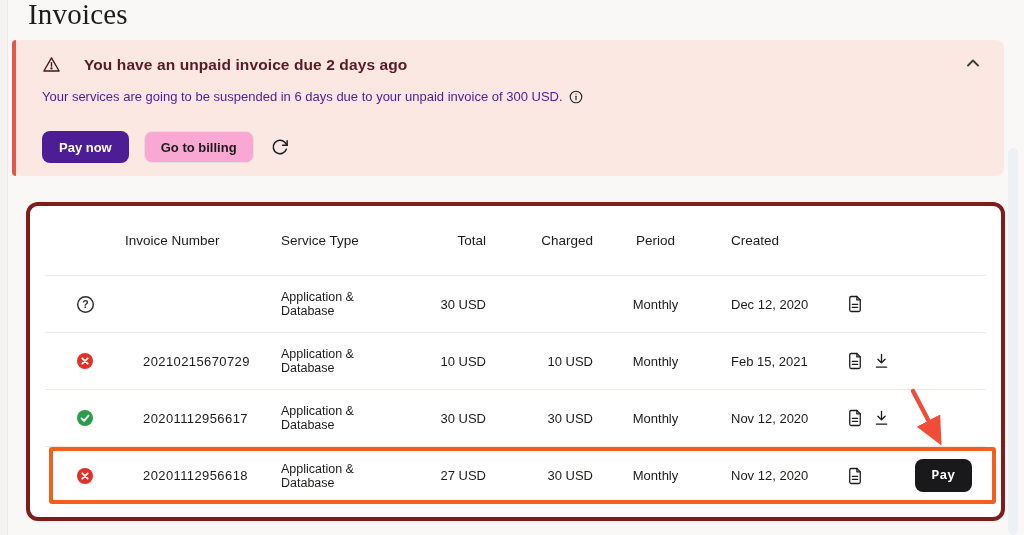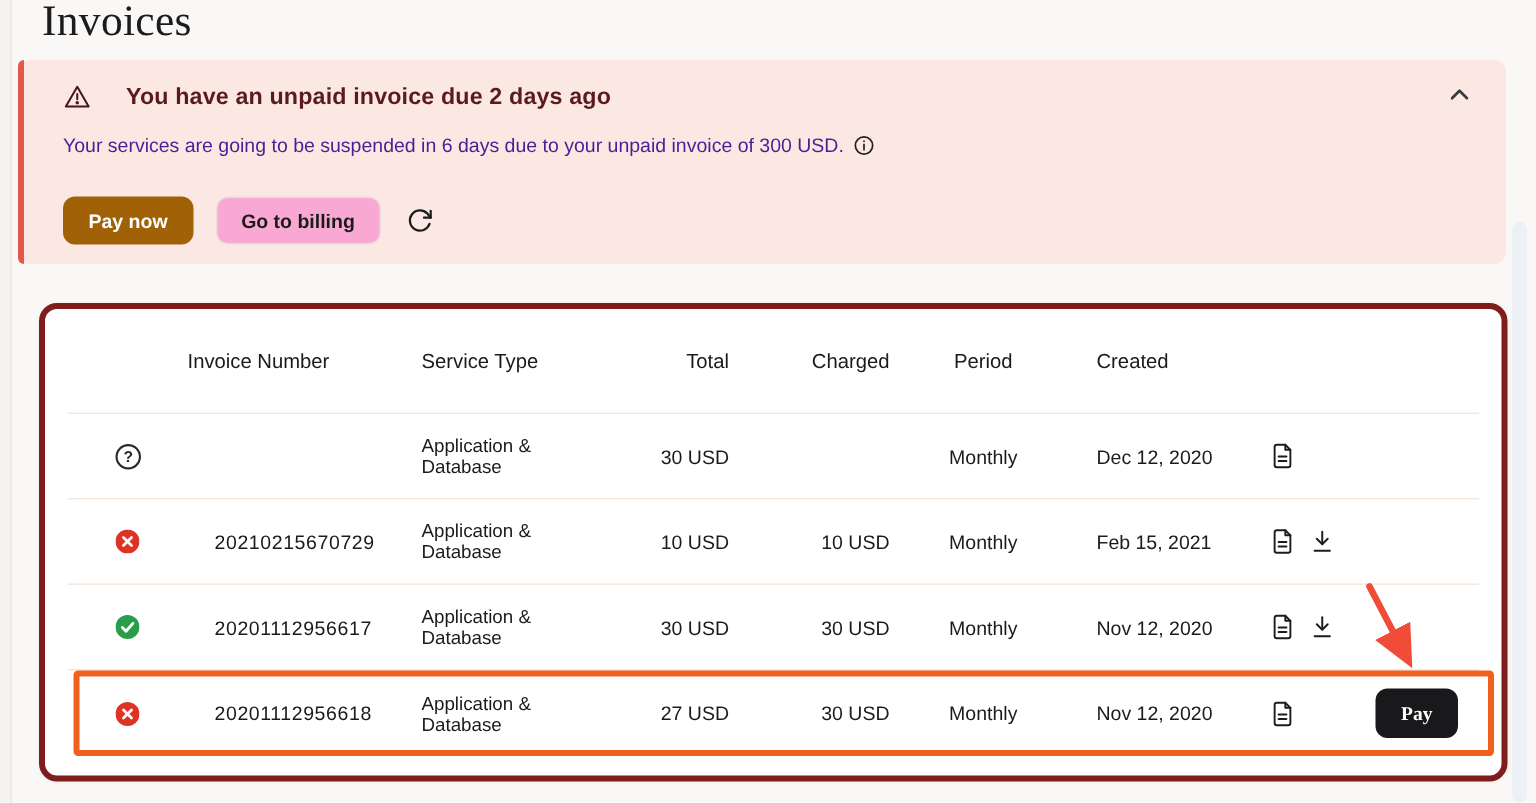--- a/index.html
+++ b/index.html
@@ -27,21 +27,21 @@
     background:var(--banner-stripe,#e4584c); border-radius:8px 0 0 8px; }
   .banner-title-row { position:absolute; left:30px; top:15px;
     display:flex; align-items:flex-end; gap:23px; }
   .banner-title { font-size:15.5px; font-weight:700; color:var(--banner-title,#5a1a20); letter-spacing:.1px; }
   .banner-collapse { position:absolute; right:20px; top:12px; width:22px; height:22px;
     background:none; border:none; cursor:pointer; display:flex; align-items:center; justify-content:center; }
   .banner-body-row { position:absolute; left:30px; top:49px;
     display:flex; align-items:center; gap:6px; font-size:13px; color:#4c1d95; }
   .banner-buttons { position:absolute; left:30px; top:91px;
     display:flex; align-items:center; gap:15px; }
-  .btn-dark { height:32px; padding:0 17px; background:#a16207; color:#fff;
+  .btn-dark { height:32px; padding:0 17px; background:#4c1d95; color:#fff;
     border:none; border-radius:8px; font-family:inherit; font-size:13px; font-weight:700; cursor:pointer; }
   .btn-light { height:32px; padding:0 16px; background:#f9a8d4; color:#1a1a1a;
     border:1px solid #e5ded9; border-radius:8px; font-family:inherit; font-size:13px; font-weight:600; cursor:pointer; }
   .icon-btn { background:none; border:none; cursor:pointer; padding:2px; display:flex; align-items:center; }
 
   
   .card { position:absolute; left:26px; top:202px; width:979px; height:319px;
     background:#fff; border:4px solid #7f1d1d; border-radius:12px;
     box-shadow:0 1px 3px rgba(40,30,20,.04); }
   .tbl { margin:0 15px; }
@@ -55,21 +55,21 @@
   .cell { min-width:0; }
   .c-center { text-align:center; }
   .c-right { text-align:right; }
   .c-invoice { padding-left:18px; letter-spacing:.4px; }
   .h-invoice { padding-left:0; }
   .c-service { padding-left:10px; font-size:12.5px; }
   .c-created { padding-left:13px; }
   .c-icons { display:flex; align-items:center; gap:11px; padding-left:14px; }
   .c-action { text-align:right; padding-right:14px; }
   .pay-btn { height:33px; padding:0 17px; background:#19181b; color:#fff; border:none;
-    border-radius:8px; font-family:Liberation Serif, serif; font-size:13px; font-weight:700; cursor:pointer; }
+    border-radius:8px; font-family:Liberation Mono, monospace; font-size:13px; font-weight:700; cursor:pointer; }
   .status-wrap { display:flex; justify-content:center; }
 
   
   .highlight-box { position:absolute; left:19px; top:241px; width:947px; height:57px;
     border:4px solid var(--hl,#f2601d); border-radius:3px; pointer-events:none; }
   .annotation-arrow { position:absolute; left:895px; top:382px; pointer-events:none; }
 
   svg { display:block; }
 </style>
 </head>

